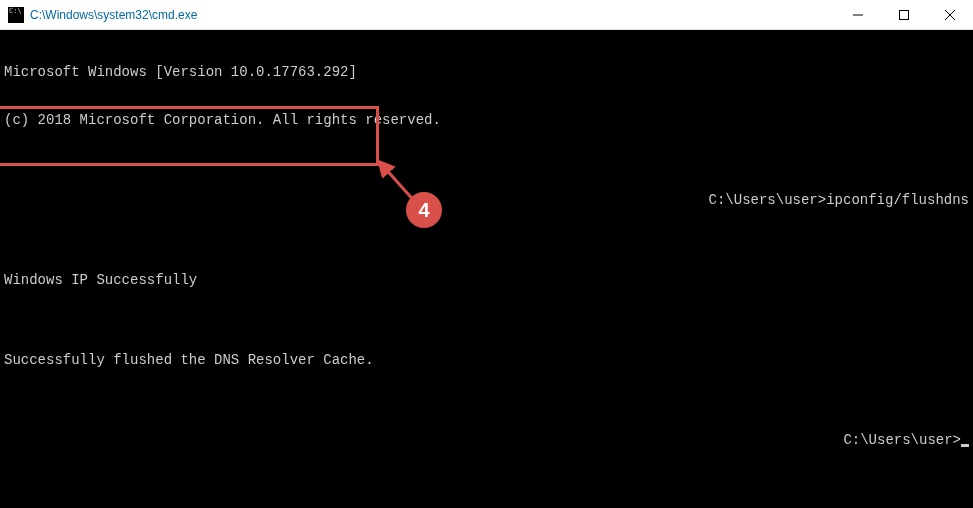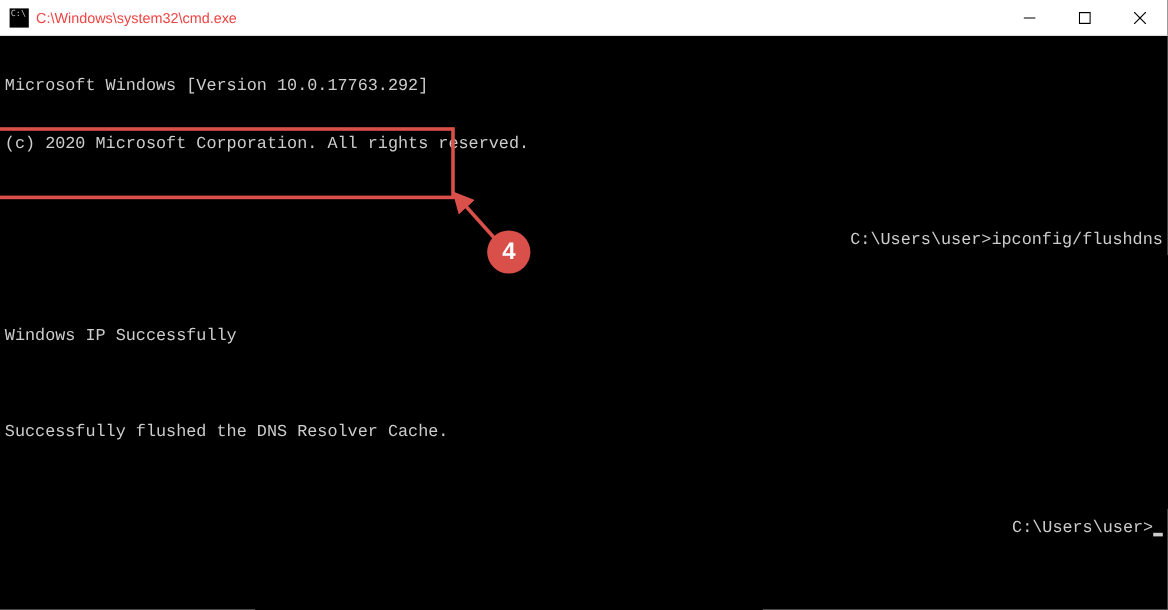--- a/index.html
+++ b/index.html
@@ -46,21 +46,21 @@
       color: #c0c0c0;
       font-size: 7px;
       font-family: monospace;
       position: absolute;
       top: 1px;
       left: 1px;
       line-height: 7px;
     }
     .titlebar-title {
       font-size: 12px;
-      color: #ef4444;
+      color: #0369a1;
       flex: 1;
     }
     .titlebar-controls {
       display: flex;
       height: 100%;
     }
     .titlebar-btn {
       width: 46px;
       height: 30px;
       display: flex;
@@ -154,21 +154,21 @@
         <svg viewBox="0 0 10 10">
             <line x1="0" y1="0" x2="10" y2="10" stroke="currentColor" stroke-width="1"></line>
             <line x1="10" y1="0" x2="0" y2="10" stroke="currentColor" stroke-width="1"></line>
           </svg>
       </button>
     </div>
   </div>
 
   <div class="terminal">
     <div class="terminal-line">Microsoft Windows [Version 10.0.17763.292]</div>
-    <div class="terminal-line">(c) 2020 Microsoft Corporation. All rights reserved.</div>
+    <div class="terminal-line">(c) 2018 Microsoft Corporation. All rights reserved.</div>
     <div class="terminal-line"></div>
     <div class="prompt-line"><span>C:\Users\user&gt;</span><span>ipconfig/flushdns</span></div>
     <div class="terminal-line"></div>
     <div class="terminal-line">Windows IP Successfully</div>
     <div class="terminal-line"></div>
     <div class="terminal-line">Successfully flushed the DNS Resolver Cache.</div>
     <div class="terminal-line"></div>
     <div class="prompt-line"><span>C:\Users\user&gt;</span><span class="cursor"></span></div>
 
     <div class="highlight-box" style="left:-3px; top:76px; width:382px; height:60px;"></div>

